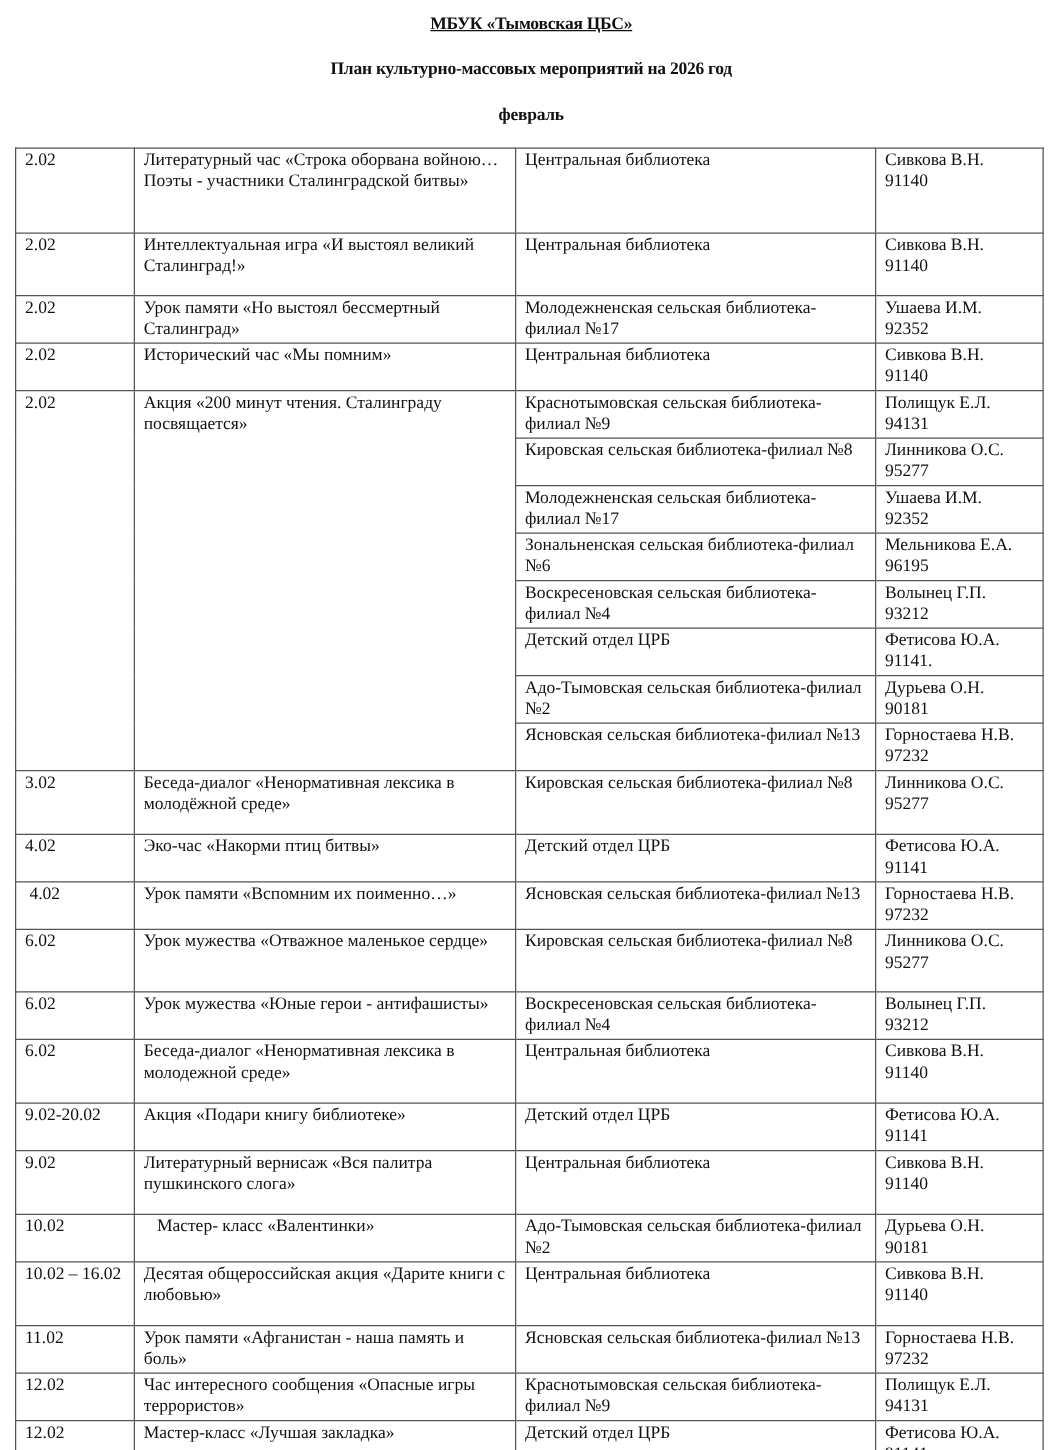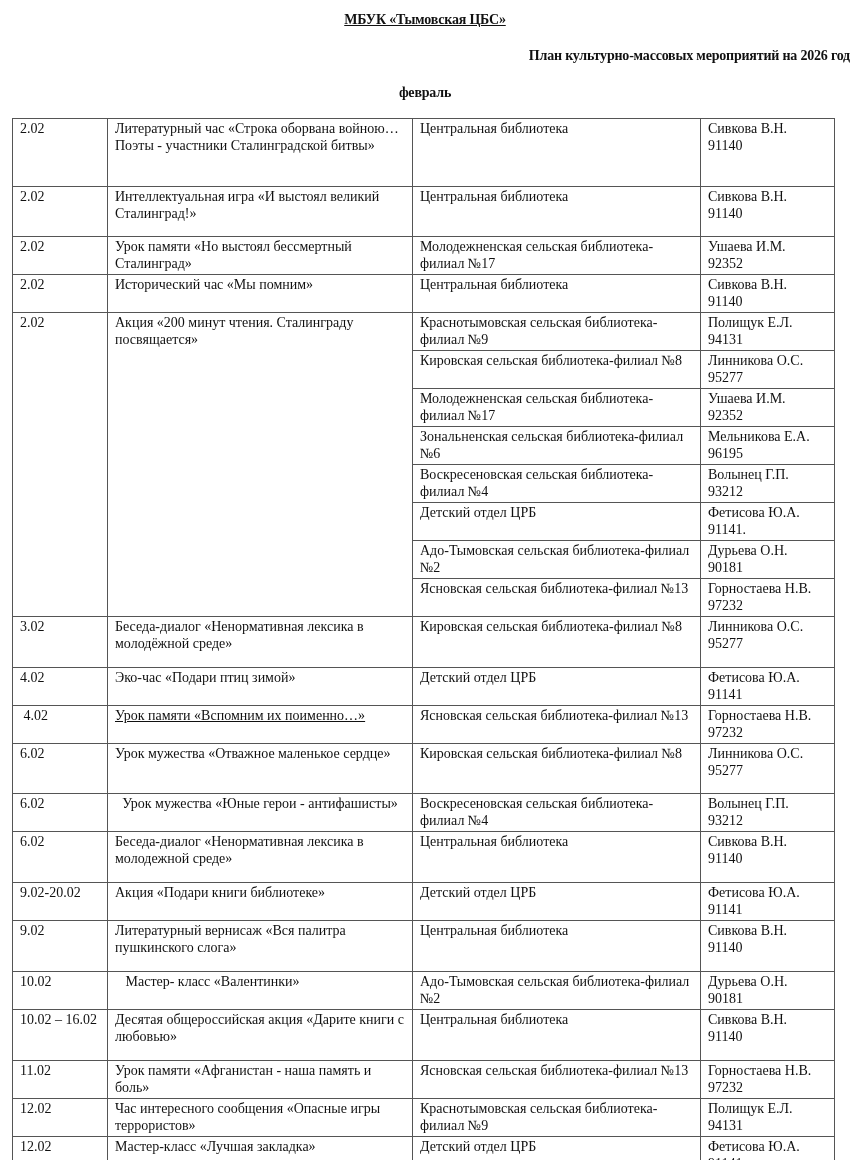--- a/index.html
+++ b/index.html
@@ -1,21 +1,21 @@
 <!DOCTYPE html>
 <html><head>
 <meta charset="utf-8">
 <style>
   html, body { margin: 0; padding: 0; background: #ffffff; }
   body { width: 850px; height: 1160px; position: relative; overflow: hidden;
          font-family: "Liberation Serif", "DejaVu Serif", serif; color: #111; }
   .hdr { position: absolute; left: 0; width: 850px; text-align: center;
          font-weight: bold; font-size: 14px; letter-spacing: -0.2px; }
   #h1 { top: 12px; text-decoration: underline; }
-  #h2 { top: 48px; text-align: right; }
+  #h2 { top: 48px; }
   #h3 { top: 85px; font-family: Liberation Serif, serif; }
   table.plan { position: absolute; left: 12px; top: 118px; width: 823px;
                border-collapse: collapse; table-layout: fixed; font-size: 14px; line-height: 17px; }
   table.plan td { border: 1.5px solid #555; vertical-align: top; padding: 1px 7px 2px 7px; }
   td.c-date { width: 80px; }
   td.c-event { width: 290px; }
   td.c-place { width: 273px; }
   td.c-resp { }
   td.mid { vertical-align: middle; }
 </style>
@@ -126,66 +126,66 @@
         <td class="c-date" style="white-space: pre-wrap;">3.02</td>
         <td class="c-event" style="white-space: pre-wrap;">Беседа-диалог «Ненормативная лексика в молодёжной среде»</td>
         <td class="c-place">Кировская сельская библиотека-филиал №8</td>
         <td class="c-resp">
           <div>Линникова О.С.</div>
           <div>95277</div>
         </td>
       </tr>
       <tr style="height: 36px;">
         <td class="c-date" style="white-space: pre-wrap;">4.02</td>
-        <td class="c-event" style="white-space: pre-wrap;">Эко-час «Подари птиц зимой»</td>
+        <td class="c-event" style="white-space: pre-wrap;">Эко-час «Накорми птиц битвы»</td>
         <td class="c-place">Детский отдел ЦРБ</td>
         <td class="c-resp">
           <div>Фетисова Ю.А.</div>
           <div>91141</div>
         </td>
       </tr>
       <tr style="height: 36px;">
         <td class="c-date" style="white-space: pre-wrap;"> 4.02</td>
-        <td class="c-event" style="white-space: pre-wrap; text-decoration: underline;">Урок памяти «Вспомним их поименно…»</td>
+        <td class="c-event" style="white-space: pre-wrap;">Урок памяти «Вспомним их поименно…»</td>
         <td class="c-place">Ясновская сельская библиотека-филиал №13</td>
         <td class="c-resp">
           <div>Горностаева Н.В.</div>
           <div>97232</div>
         </td>
       </tr>
       <tr style="height: 50px;">
         <td class="c-date" style="white-space: pre-wrap;">6.02</td>
         <td class="c-event" style="white-space: pre-wrap; margin-top: 40px;">Урок мужества «Отважное маленькое сердце»</td>
         <td class="c-place">Кировская сельская библиотека-филиал №8</td>
         <td class="c-resp">
           <div>Линникова О.С.</div>
           <div>95277</div>
         </td>
       </tr>
       <tr style="height: 36px;">
         <td class="c-date" style="white-space: pre-wrap;">6.02</td>
-        <td class="c-event" style="white-space: pre-wrap; text-align: center;">Урок мужества «Юные герои - антифашисты»</td>
+        <td class="c-event" style="white-space: pre-wrap;">Урок мужества «Юные герои - антифашисты»</td>
         <td class="c-place">Воскресеновская сельская библиотека-филиал №4</td>
         <td class="c-resp">
           <div>Волынец Г.П.</div>
           <div>93212</div>
         </td>
       </tr>
       <tr style="height: 51px;">
         <td class="c-date" style="white-space: pre-wrap;">6.02</td>
         <td class="c-event" style="white-space: pre-wrap;">Беседа-диалог «Ненормативная лексика в молодежной среде»</td>
         <td class="c-place">Центральная библиотека</td>
         <td class="c-resp">
           <div>Сивкова В.Н.</div>
           <div>91140</div>
         </td>
       </tr>
       <tr style="height: 36px;">
         <td class="c-date" style="white-space: pre-wrap;">9.02-20.02</td>
-        <td class="c-event" style="white-space: pre-wrap;">Акция «Подари книги библиотеке»</td>
+        <td class="c-event" style="white-space: pre-wrap;">Акция «Подари книгу библиотеке»</td>
         <td class="c-place">Детский отдел ЦРБ</td>
         <td class="c-resp">
           <div>Фетисова Ю.А.</div>
           <div>91141</div>
         </td>
       </tr>
       <tr style="height: 51px;">
         <td class="c-date" style="white-space: pre-wrap;">9.02</td>
         <td class="c-event" style="white-space: pre-wrap;">Литературный вернисаж «Вся палитра пушкинского слога»</td>
         <td class="c-place">Центральная библиотека</td>

